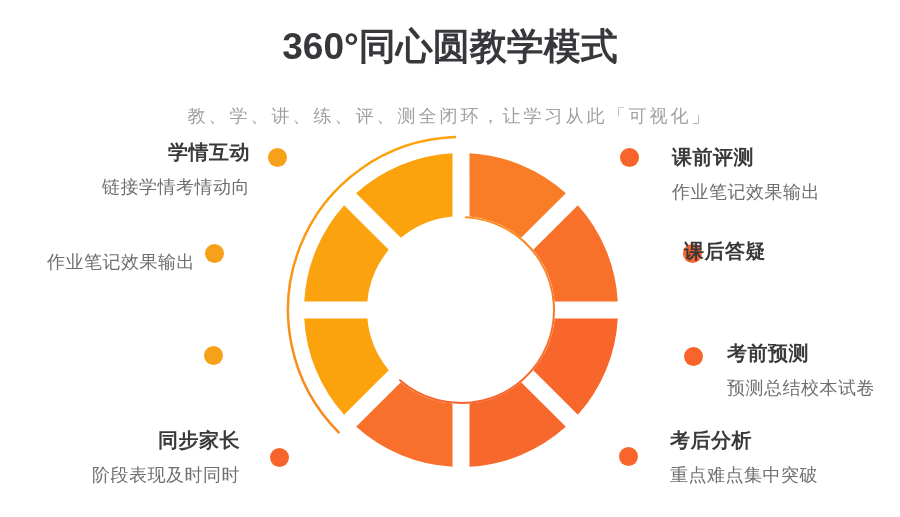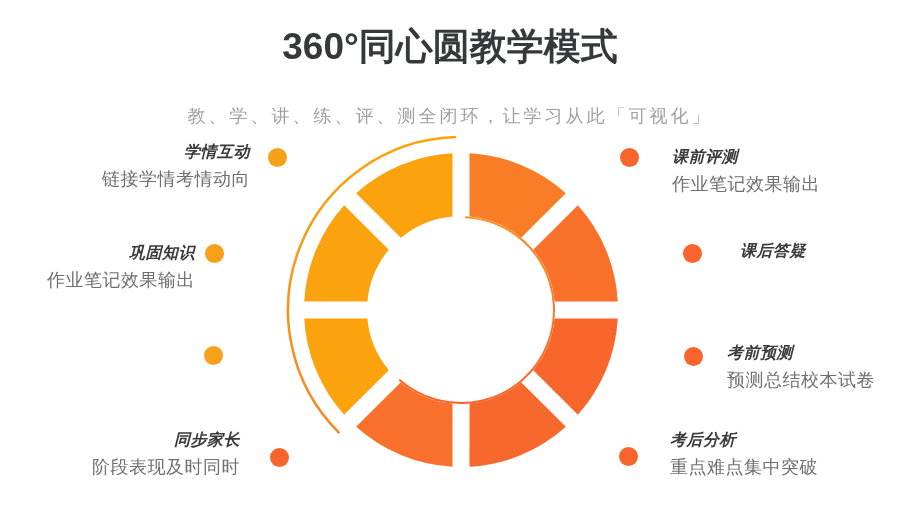--- a/index.html
+++ b/index.html
@@ -15,32 +15,32 @@
     text-align:center;
     font-size:37px;font-weight:700;color:#36383B;letter-spacing:0px;
   }
   .page-subtitle{
     position:absolute;left:0;top:80px;width:900px;
     text-align:center;
     font-size:18px;color:#9FA0A2;letter-spacing:3px;margin-top:24px;
   }
   .ring-svg{position:absolute;left:275px;top:120px;width:380px;height:380px;}
   .item{position:absolute;}
-  .item .t{font-size:16px;font-weight:700;color:#3A3A3A;letter-spacing:0.5px;line-height:26px;font-style:italic;}
-  .item .d{font-size:18px;color:#6F6F6F;letter-spacing:0.5px;line-height:21px;margin-top:4px;white-space:nowrap;}
+  .item .t{font-size:20px;font-weight:700;color:#3A3A3A;letter-spacing:0.5px;line-height:26px;}
+  .item .d{font-size:18px;color:#6F6F6F;letter-spacing:0.5px;line-height:21px;margin-top:12px;white-space:nowrap;}
   .item.left{text-align:right;}
   .item.right{text-align:left;}
   .dot{position:absolute;width:19px;height:19px;border-radius:50%;}
   
   .l1{top:139px;right:650px;}
   .l2{top:240px;right:705px;}
   .l3{top:338px;right:710px;}
   .l4{top:427px;right:660px;}
   .r1{top:144px;left:672px;}
-  .r2{top:238px;left:740px;}
+  .r2{top:238px;left:684px;}
   .r3{top:340px;left:727px;}
   .r4{top:427px;left:670px;}
   .d1{left:268px;top:148px;}
   .d2{left:205px;top:244px;}
   .d3{left:204px;top:346px;}
   .d4{left:270px;top:448px;}
   .d5{left:620px;top:148px;}
   .d6{left:683px;top:244px;}
   .d7{left:684px;top:347px;}
   .d8{left:619px;top:447px;}
@@ -85,21 +85,20 @@
   <span class="dot d5" style="background: rgb(248, 100, 43);"></span>
   <span class="dot d6" style="background: rgb(248, 100, 43);"></span>
   <span class="dot d7" style="background: rgb(248, 100, 43);"></span>
   <span class="dot d8" style="background: rgb(248, 100, 43);"></span>
 
   <div class="item left l1">
     <div class="t">学情互动</div>
     <div class="d">链接学情考情动向</div>
   </div>
   <div class="item left l2">
-    <div class="t">巩固知识</div>
     <div class="d">作业笔记效果输出</div>
   </div>
   <div class="item left l4">
     <div class="t">同步家长</div>
     <div class="d">阶段表现及时同时</div>
   </div>
 
   <div class="item right r1">
     <div class="t">课前评测</div>
     <div class="d">作业笔记效果输出</div>

